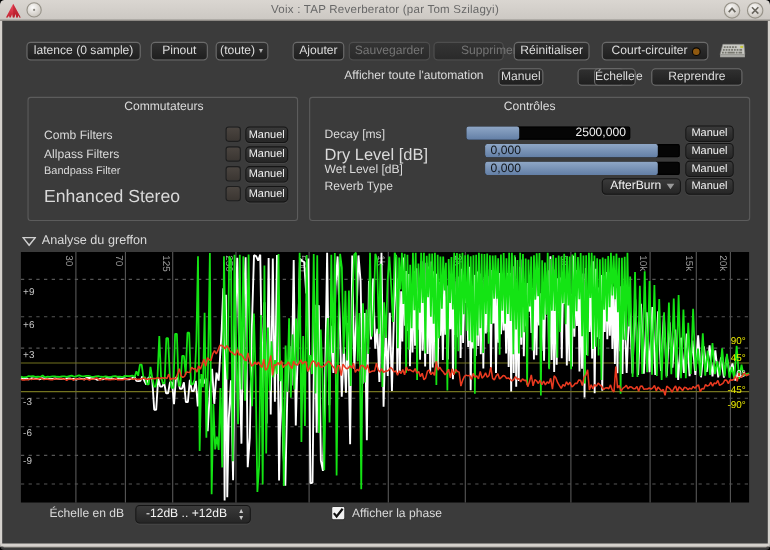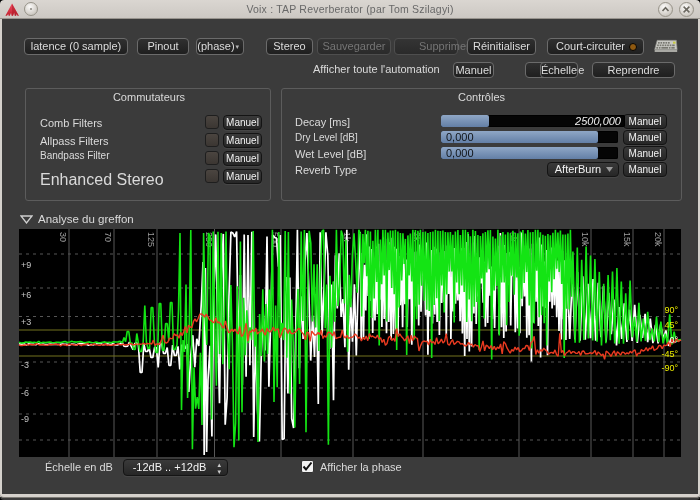--- a/index.html
+++ b/index.html
@@ -53,22 +53,22 @@
 <div class="tbtn" style="left:679px;top:2px;width:15px;height:15px;"></div>
 <svg style="position:absolute;left:679px;top:2px" width="15" height="15" viewBox="0 0 15 15">
         <path d="M4.6 4.6 L10.4 10.4 M10.4 4.6 L4.6 10.4" stroke="#6a675f" stroke-width="1.5" fill="none"></path>
       </svg>
 </div>
 <div class="edge" style="left:0;top:19px;width:2px;height:478px;"></div>
 <div class="edge" style="left:698px;top:19px;width:2px;height:478px;"></div>
 <div class="edge" style="left:0;top:494px;width:700px;height:4px;border-radius:0 0 4px 4px;border-bottom:1px solid #7e7b76;"></div>
 <div class="btn" style="left:24px;top:38px;width:104px;height:17px;line-height:15px;">latence (0 sample)</div>
 <div class="btn" style="left:137px;top:38px;width:52px;height:17px;line-height:15px;">Pinout</div>
-<div class="btn" style="left:196px;top:38px;width:48px;height:17px;line-height:15px;"><span style="position:relative;left:-4px;">(phase)</span><span style="position:absolute;right:4px;top:0;font-size:7px;color:#b5b5b5;">▾</span></div>
-<div class="btn" style="left:266px;top:38px;width:47px;height:17px;line-height:15px;">Stereo</div>
+<div class="btn" style="left:196px;top:38px;width:48px;height:17px;line-height:15px;"><span style="position:relative;left:-4px;">(toute)</span><span style="position:absolute;right:4px;top:0;font-size:7px;color:#b5b5b5;">▾</span></div>
+<div class="btn" style="left:266px;top:38px;width:47px;height:17px;line-height:15px;">Ajouter</div>
 <div class="btn dis" style="left:317px;top:38px;width:74px;height:17px;line-height:15px;">Sauvegarder</div>
 <div class="btn dis" style="left:394px;top:38px;width:64px;height:17px;line-height:15px;padding-left:24px;">Supprimer</div>
 <div class="btn" style="left:467px;top:38px;width:69px;height:17px;line-height:15px;">Réinitialiser</div>
 <div class="btn" style="left:547px;top:38px;width:97px;height:17px;line-height:15px;"><span style="position:relative;left:-5px;">Court-circuiter</span><span style="position:absolute;right:6px;top:4px;width:8px;height:8px;border-radius:50%;background:#8f5910;border:1px solid #050505;"></span></div>
 <svg style="position:absolute;left:653px;top:39px" width="25" height="16" viewBox="0 0 30 18">
       <polygon points="5,1 28,1 29,12 2,12" fill="#c9c9c4" stroke="#8c8c88" stroke-width="0.8"></polygon>
       <polygon points="2,12 29,12 29,15 2,15" fill="#a9a9a4"></polygon>
       <g fill="#77776f">
         <rect x="6" y="3" width="2" height="2"></rect>
         <rect x="9" y="3" width="2" height="2"></rect>
@@ -106,27 +106,27 @@
 <div class="lbl" style="left:40px;top:150px;font-size:10px;">Bandpass Filter</div>
 <div class="sq" style="left:205px;top:151px;"></div>
 <div class="mbtn" style="left:223px;top:151px;width:39px;height:15px;line-height:13px;font-size:10px;">Manuel</div>
 <div class="lbl" style="left:40px;top:171px;font-size:16px;">Enhanced Stereo</div>
 <div class="sq" style="left:205px;top:169px;"></div>
 <div class="mbtn" style="left:223px;top:169px;width:39px;height:15px;line-height:13px;font-size:10px;">Manuel</div>
 <div class="gbox" style="left:281px;top:88px;width:401px;height:113px;"></div>
 <div class="gtitle" style="left:281px;top:91px;width:401px;">Contrôles</div>
 <div class="lbl" style="left:295px;top:116px;font-size:11px;">Decay [ms]</div>
 <div class="mbtn" style="left:623px;top:114px;width:44px;height:15px;line-height:13px;font-size:10px;">Manuel</div>
-<div class="lbl" style="left:295px;top:132px;font-size:10px;">Dry Level [dB]</div>
+<div class="lbl" style="left:295px;top:132px;font-size:15px;">Dry Level [dB]</div>
 <div class="mbtn" style="left:623px;top:130px;width:44px;height:15px;line-height:13px;font-size:10px;">Manuel</div>
 <div class="lbl" style="left:295px;top:148px;font-size:11px;">Wet Level [dB]</div>
 <div class="mbtn" style="left:623px;top:146px;width:44px;height:15px;line-height:13px;font-size:10px;">Manuel</div>
 <div class="lbl" style="left:295px;top:164px;font-size:11px;">Reverb Type</div>
 <div class="mbtn" style="left:623px;top:162px;width:44px;height:15px;line-height:13px;font-size:10px;">Manuel</div>
-<div class="sbar" style="left:441px;top:115px;width:184px;font-style:italic;">
+<div class="sbar" style="left:424px;top:115px;width:149px;">
       <div class="sfill" style="width:48px;"></div>
       <div class="sval" style="right:4px;color:#f0f0f0;">2500,000</div>
     </div>
 <div class="sbar" style="left:441px;top:131px;width:177px;">
       <div class="sfill" style="width:157px;"></div>
       <div class="sval" style="left:5px;color:#101418;">0,000</div>
     </div>
 <div class="sbar" style="left:441px;top:147px;width:177px;">
       <div class="sfill" style="width:157px;"></div>
       <div class="sval" style="left:5px;color:#101418;">0,000</div>

